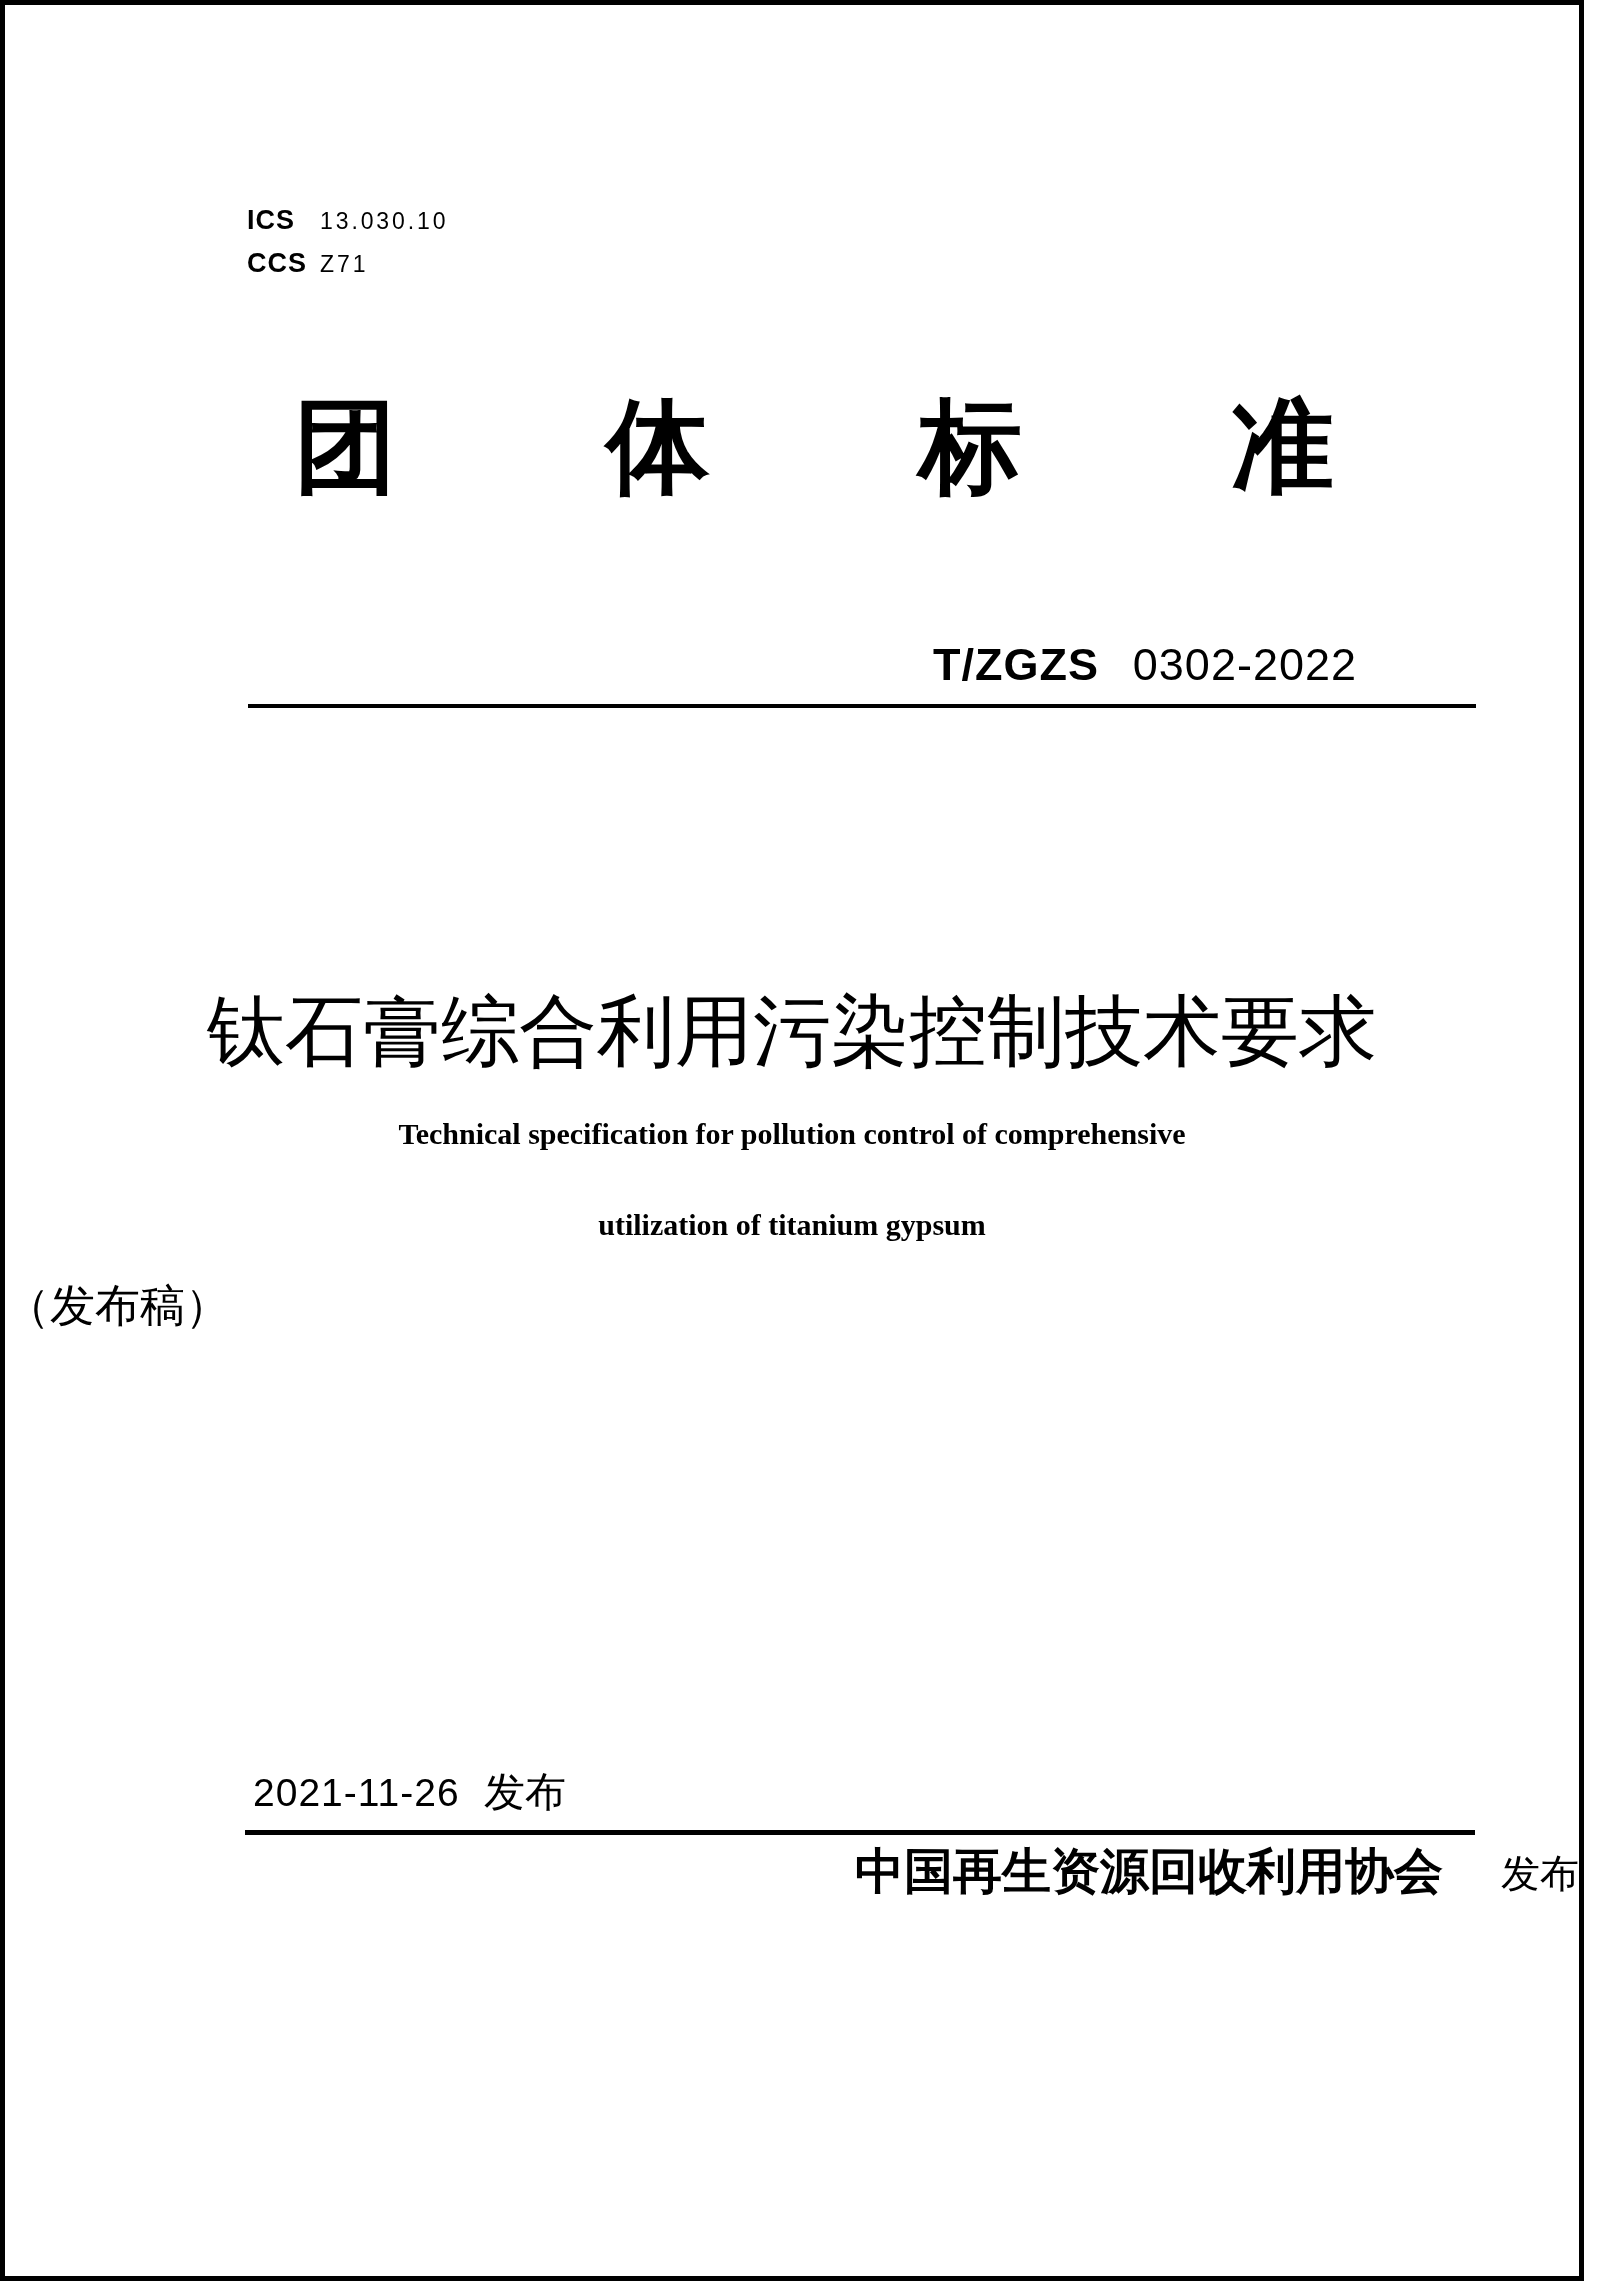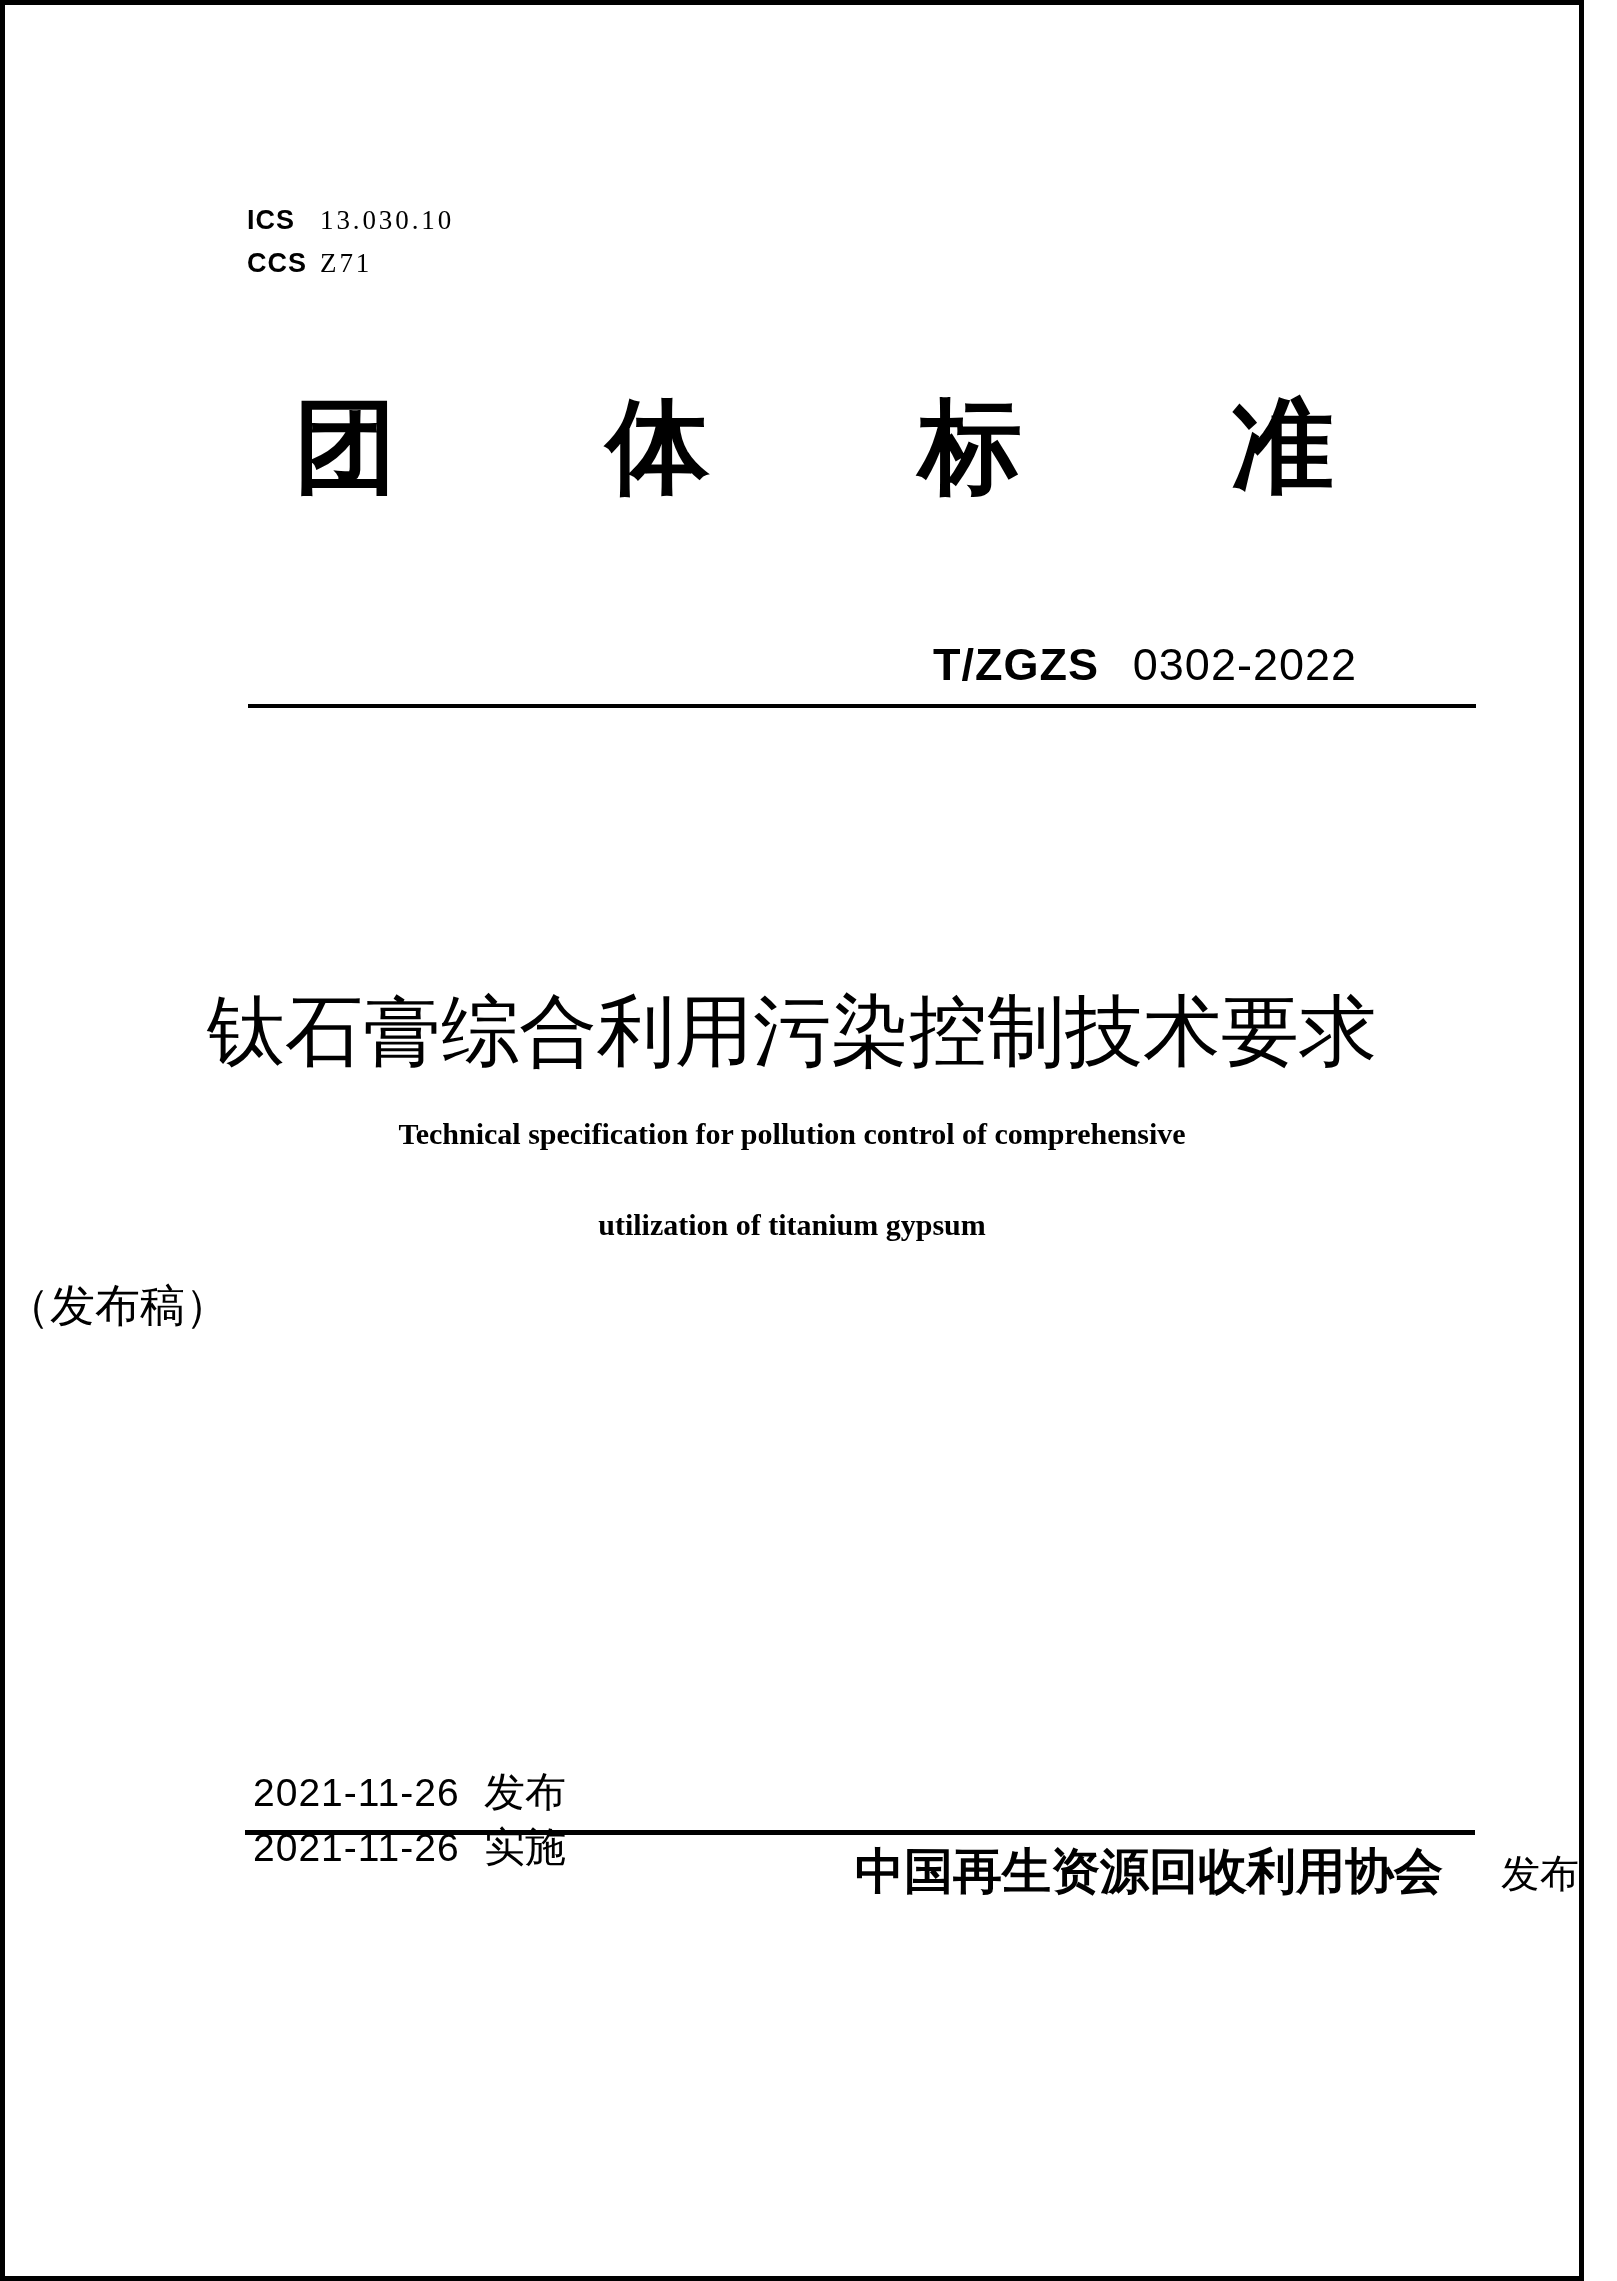--- a/index.html
+++ b/index.html
@@ -31,22 +31,22 @@
     height: 43px;
   }
   .class-label {
     font-family: "Liberation Sans", sans-serif;
     font-weight: bold;
     font-size: 27px;
     width: 73px;
     letter-spacing: 1px;
   }
   .class-value {
-    font-family: Liberation Serif, serif;
-    font-size: 27px;
+    font-family: Liberation Sans, sans-serif;
+    font-size: 23px;
     letter-spacing: 2.9px;
   }
 
   
   .doc-type {
     position: absolute;
     left: 289px;
     top: 384px;
     width: 1040px;
     display: flex;
@@ -215,24 +215,20 @@
   <div class="en-title en-line-1">Technical specification for pollution control of comprehensive</div>
   <div class="en-title en-line-2">utilization of titanium gypsum</div>
 
   <div class="draft-note">（发布稿）</div>
 
   <div class="dates-row">
     <div class="date-item">
       <span class="date-value">2021-11-26</span>
       <span class="date-label">发布</span>
     </div>
-    <div class="date-item">
-      <span class="date-value">2021-11-26</span>
-      <span class="date-label">实施</span>
-    </div>
   </div>
 
   <div class="rule-bottom"></div>
 
   <div class="publisher-row">
     <span class="publisher-name">中国再生资源回收利用协会</span>
     <span class="publisher-action">发布</span>
   </div>
 
 </div>

